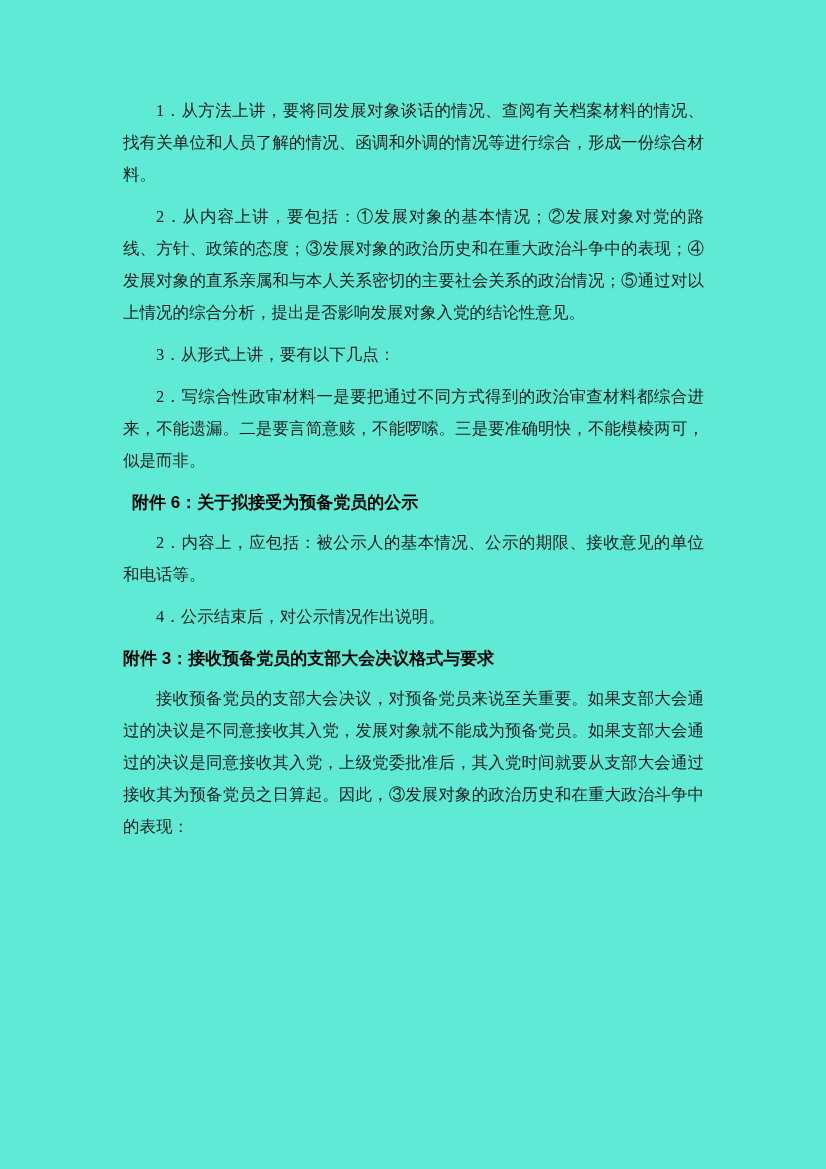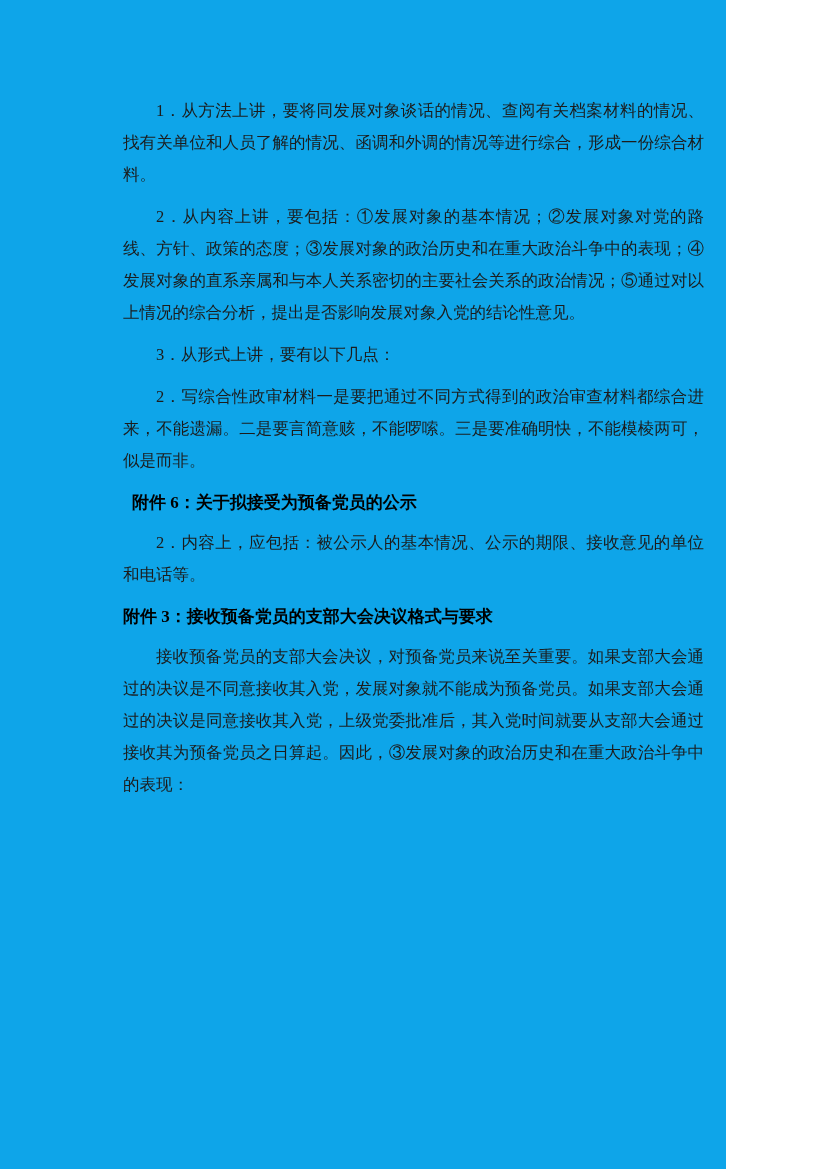--- a/index.html
+++ b/index.html
@@ -2,43 +2,43 @@
 <html><head>
 <meta charset="utf-8">
 <style>
   html, body {
     margin: 0;
     padding: 0;
     background: #ffffff;
   }
   .page {
     position: relative;
-    width: 726px;
+    width: 826px;
     height: 1169px;
-    background: #0ea5e9;
+    background: #5eead4;
     overflow: hidden;
   }
   .content {
     box-sizing: content-box;
     width: 581px;
     padding: 95px 122px 0 123px;
   }
   .para {
     font-family: "Liberation Serif", "DejaVu Serif", serif;
     font-size: 16.5px;
     line-height: 32px;
     color: #1c1c1c;
     text-align: justify;
     text-justify: inter-ideograph;
     text-indent: 2em;
     margin: 0 0 10px 0;
     word-break: break-all;
   }
   .attachment-heading {
-    font-family: Liberation Serif, serif;
+    font-family: Liberation Sans, sans-serif;
     font-size: 17px;
     font-weight: 700;
     line-height: 32px;
     color: #000000;
     margin: 6px 0 8px 0;
     text-indent: 0;
   }
   .indent-half {
     padding-left: 9px;
   }
@@ -57,19 +57,20 @@
 
 
     <p class="para">2．写综合性政审材料一是要把通过不同方式得到的政治审查材料都综合进来，不能遗漏。二是要言简意赅，不能啰嗦。三是要准确明快，不能模棱两可，似是而非。</p>
 
     <h3 class="attachment-heading indent-half">附件 6：关于拟接受为预备党员的公示</h3>
 
 
     <p class="para">2．内容上，应包括：被公示人的基本情况、公示的期限、接收意见的单位和电话等。</p>
 
 
+    <p class="para">4．公示结束后，对公示情况作出说明。</p>
 
     <h3 class="attachment-heading">附件 3：接收预备党员的支部大会决议格式与要求</h3>
 
     <p class="para">接收预备党员的支部大会决议，对预备党员来说至关重要。如果支部大会通过的决议是不同意接收其入党，发展对象就不能成为预备党员。如果支部大会通过的决议是同意接收其入党，上级党委批准后，其入党时间就要从支部大会通过接收其为预备党员之日算起。因此，③发展对象的政治历史和在重大政治斗争中的表现：</p>
 
   </div>
 </div>
 
 </body></html>

